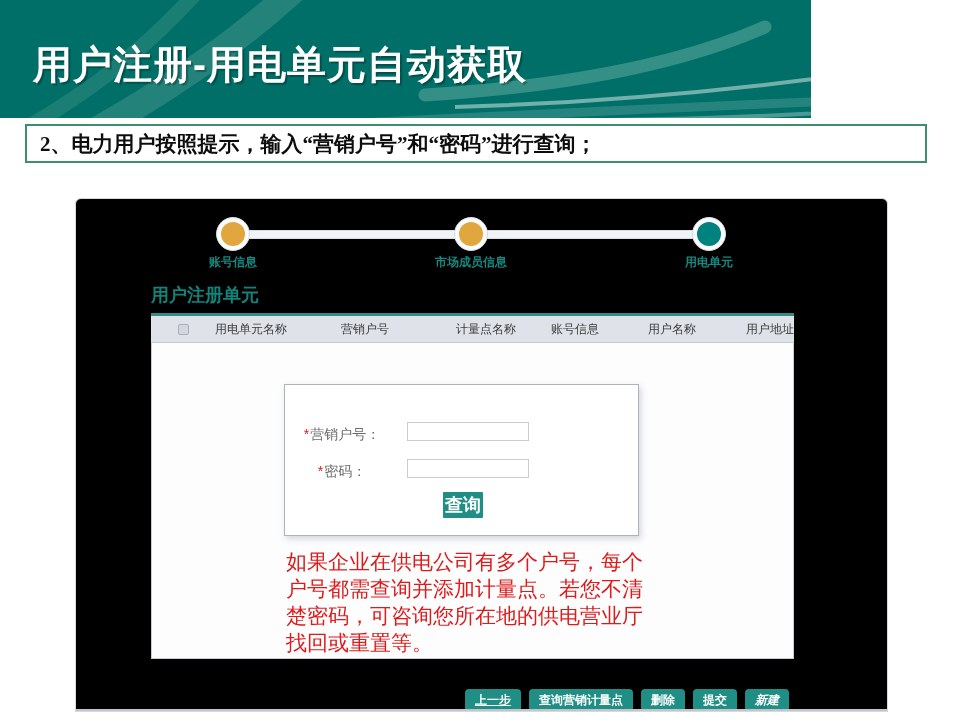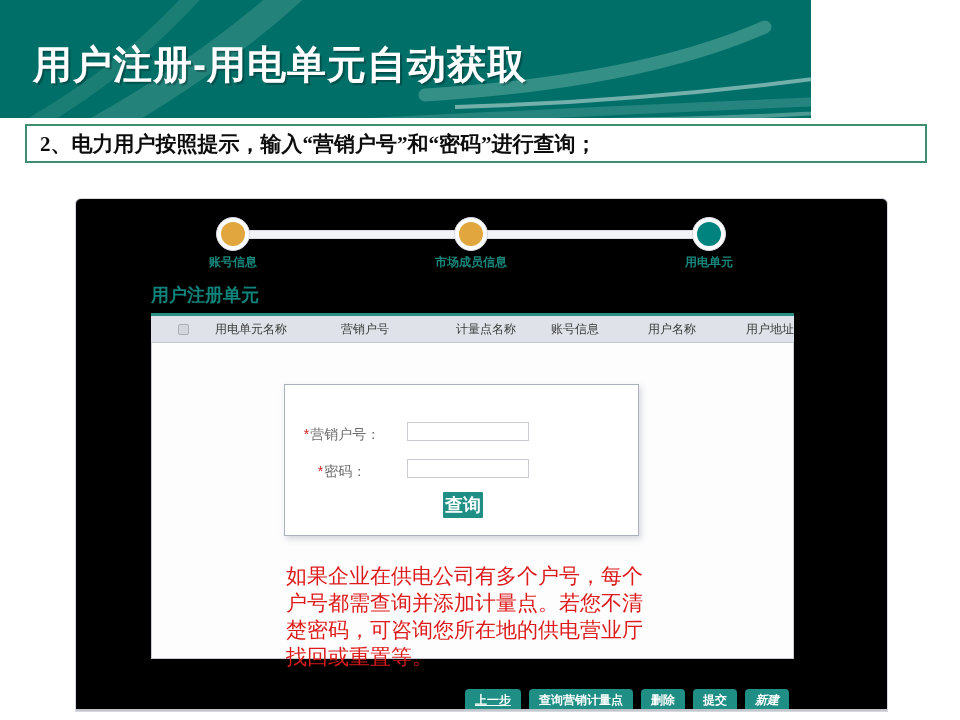--- a/index.html
+++ b/index.html
@@ -75,21 +75,21 @@
   .lab-1 { top:41px; } .lab-2 { top:78px; }
   .d-input { position:absolute; left:122px; width:122px; height:19px;
     background:#ffffff; border:1px solid #c9ccd1; font-size:12px; padding:0 4px; }
   .inp-1 { top:37px; } .inp-2 { top:74px; }
   .d-btn { position:absolute; left:158px; top:107px; width:40px; height:26px;
     background:#1f8e85; color:#ffffff; border:none; border-radius:1px;
     font-size:18px; font-weight:bold; cursor:pointer;
     font-family:"Liberation Sans", sans-serif; }
 
   
-  .note { position:absolute; left:210px; top:364px; width:440px;
+  .note { position:absolute; left:210px; top:350px; width:440px;
     font-size:21px; line-height:27px; color:#dd1b1b; white-space:pre-line;
     font-family:"Liberation Serif", serif; }
 
   
   .footer { position:absolute; top:490px; right:98px; display:flex; gap:8px; }
   .f-btn { height:23px; padding:0 10px; background:#1f8e85; color:#ffffff;
     border:none; border-radius:4px; font-size:12px; font-weight:bold;
     cursor:pointer; white-space:nowrap;
     font-family:"Liberation Sans", sans-serif; }
 </style>

